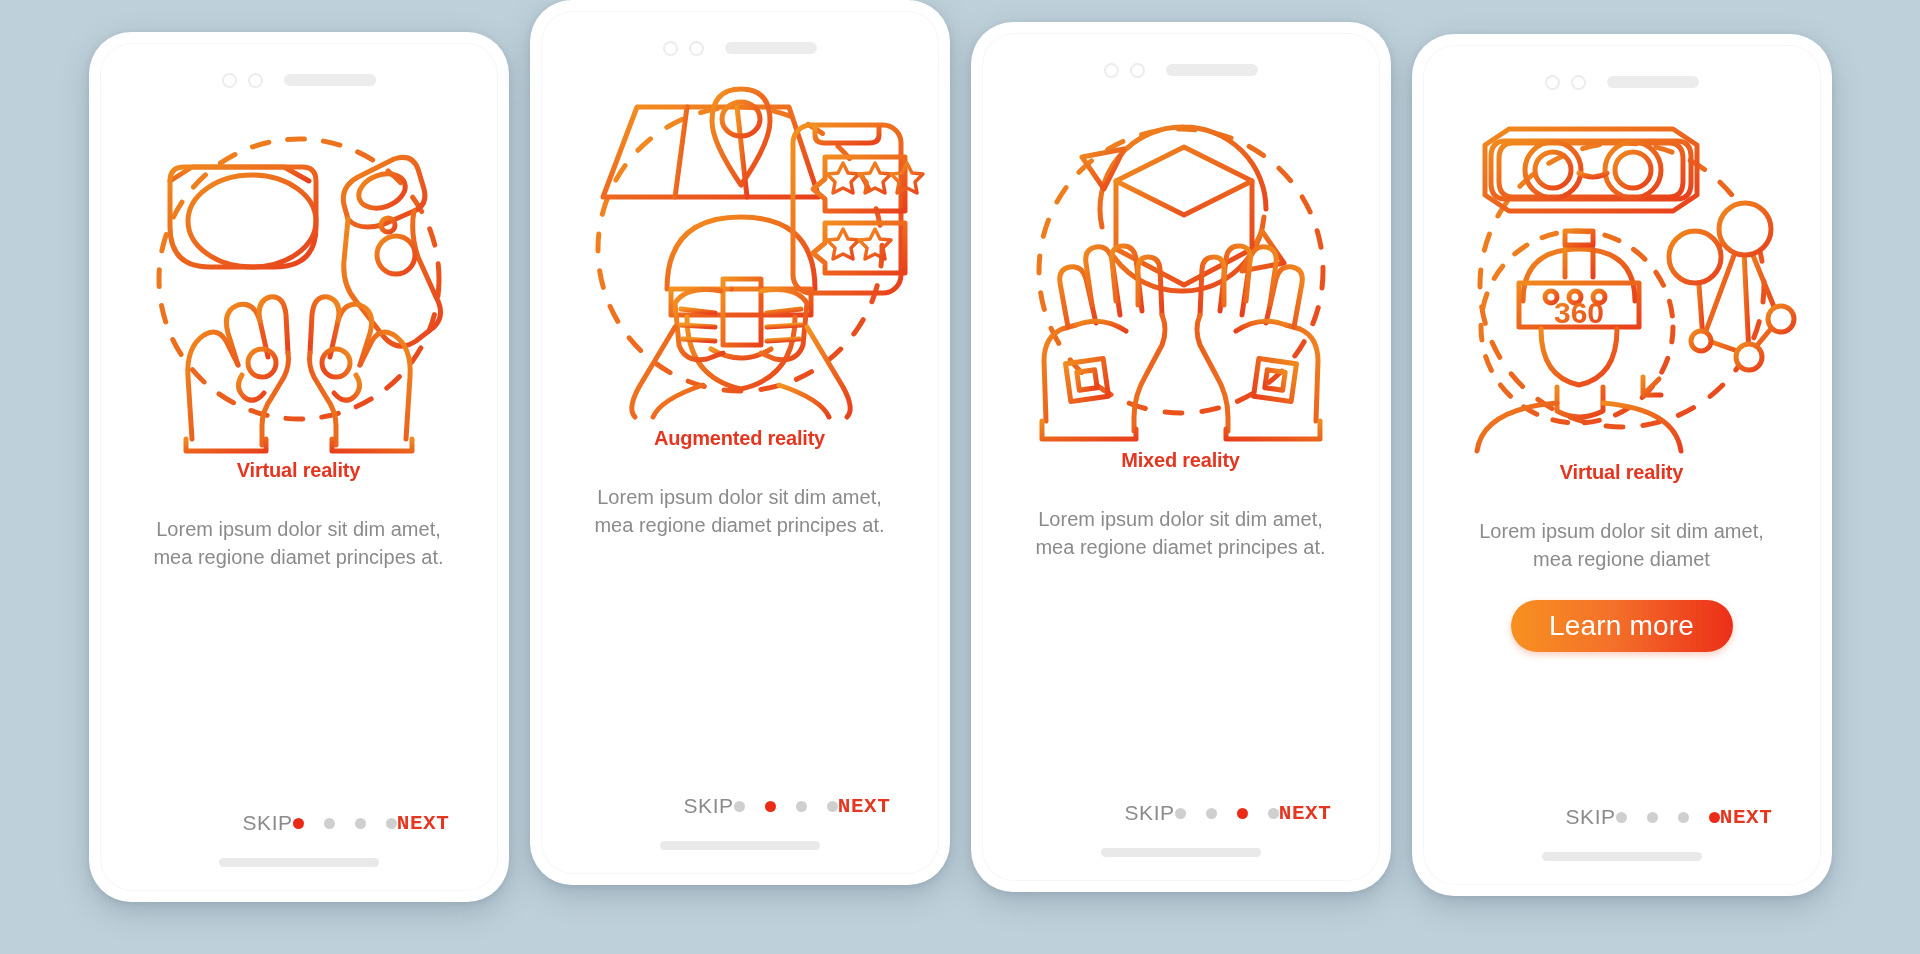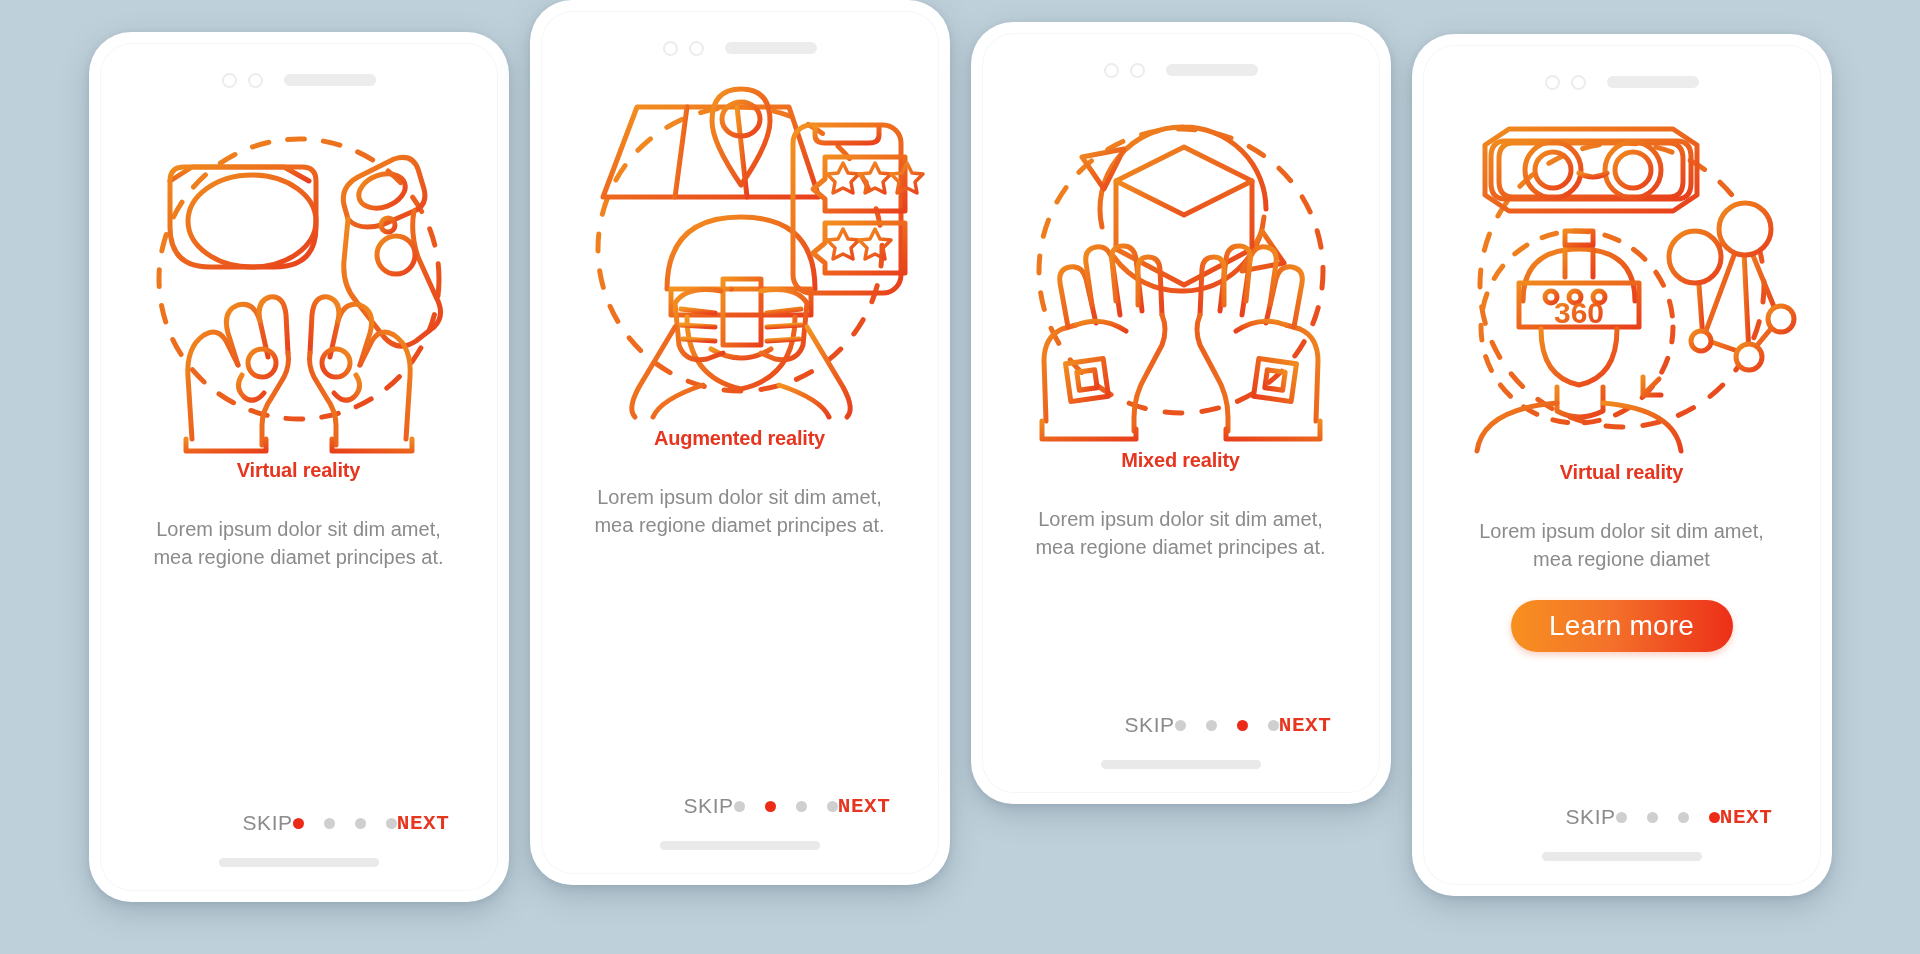--- a/index.html
+++ b/index.html
@@ -34,21 +34,21 @@
     border-radius: 42px;
     box-shadow: 0 10px 28px rgba(120,140,155,.45),
                 0 2px 6px rgba(120,140,155,.30);
     display: flex;
     flex-direction: column;
     align-items: center;
     flex: 0 0 auto;
   }
   .phone.p1 { margin-top: 32px;  height: 870px; }
   .phone.p2 {  height: 885px; }
-  .phone.p3 { margin-top: 22px;  height: 782px; }
+  .phone.p3 { margin-top: 22px;  height: 870px; }
   .phone.p4 { margin-top: 34px;  height: 862px; }
 
   
   .screen {
     position: absolute;
     left: 11px; right: 11px; top: 11px; bottom: 11px;
     background: #ffffff;
     border-radius: 32px;
     box-shadow: inset 0 0 0 1px #f4f6f7;
     display: flex;

